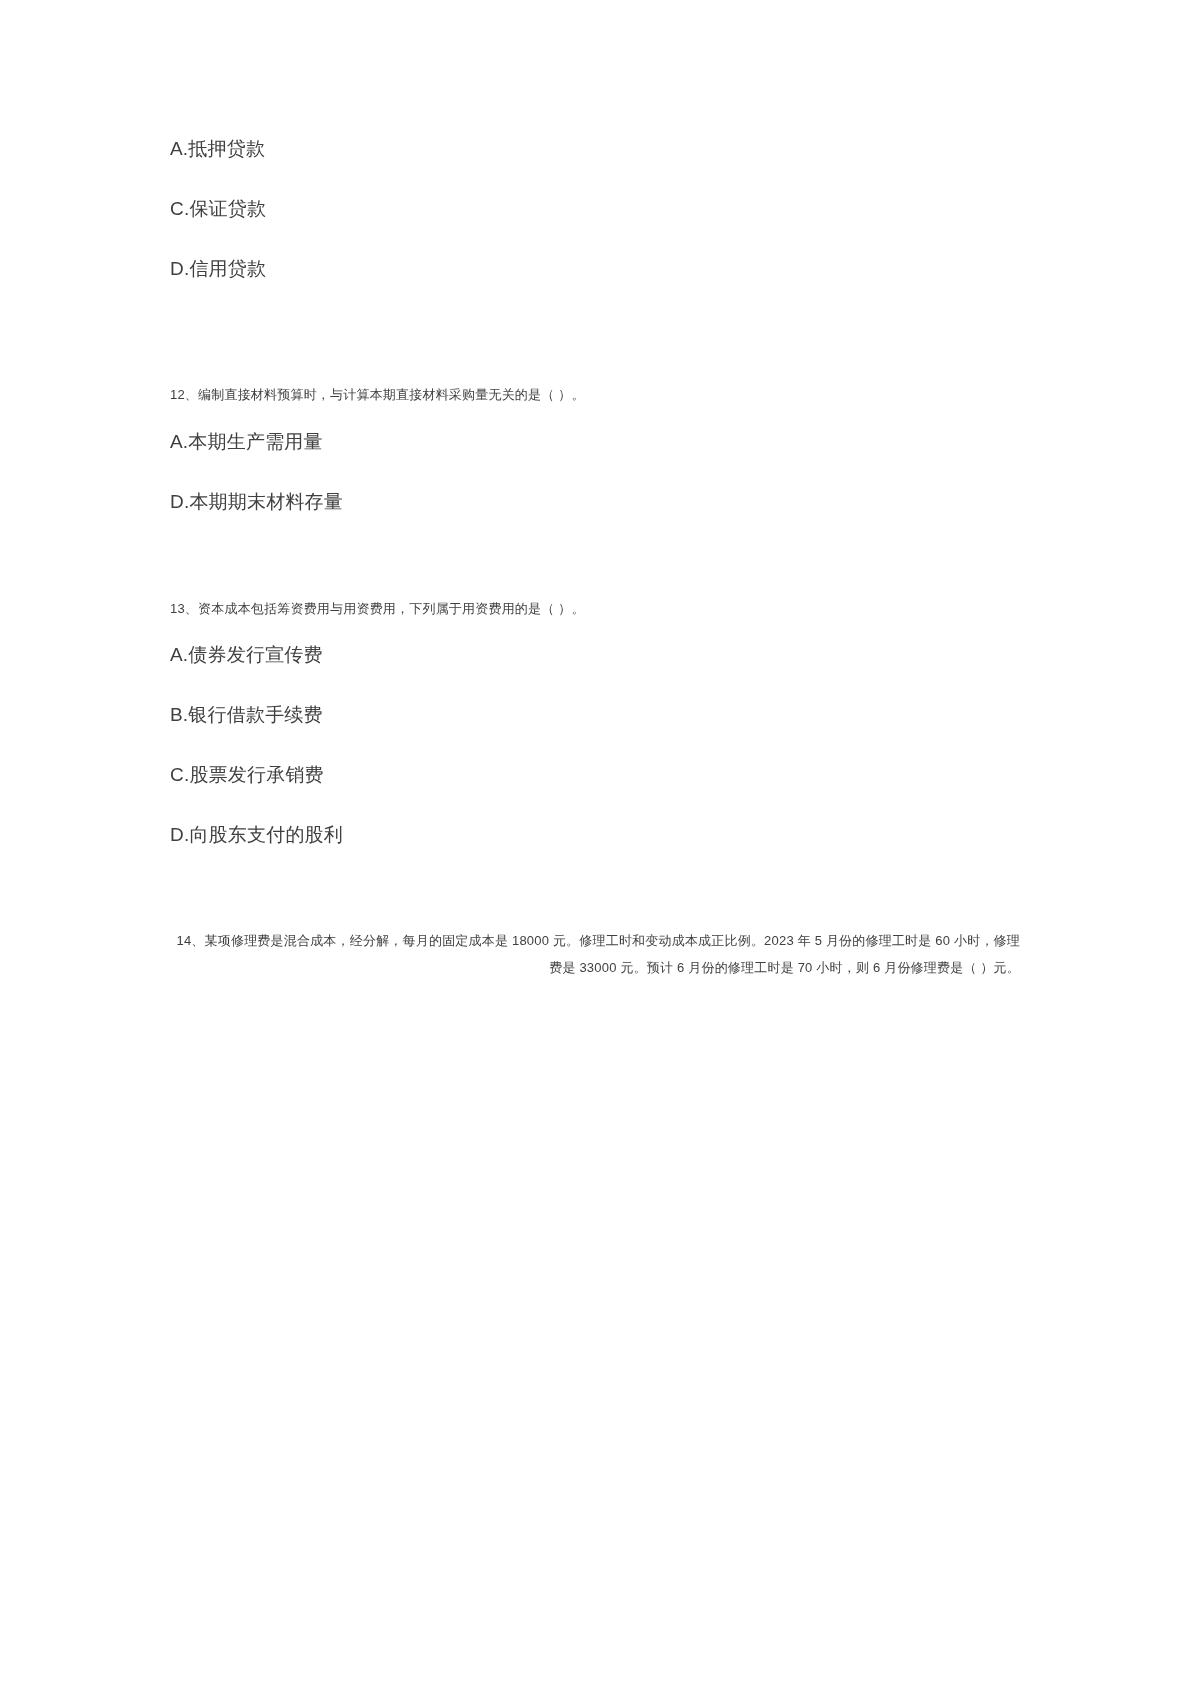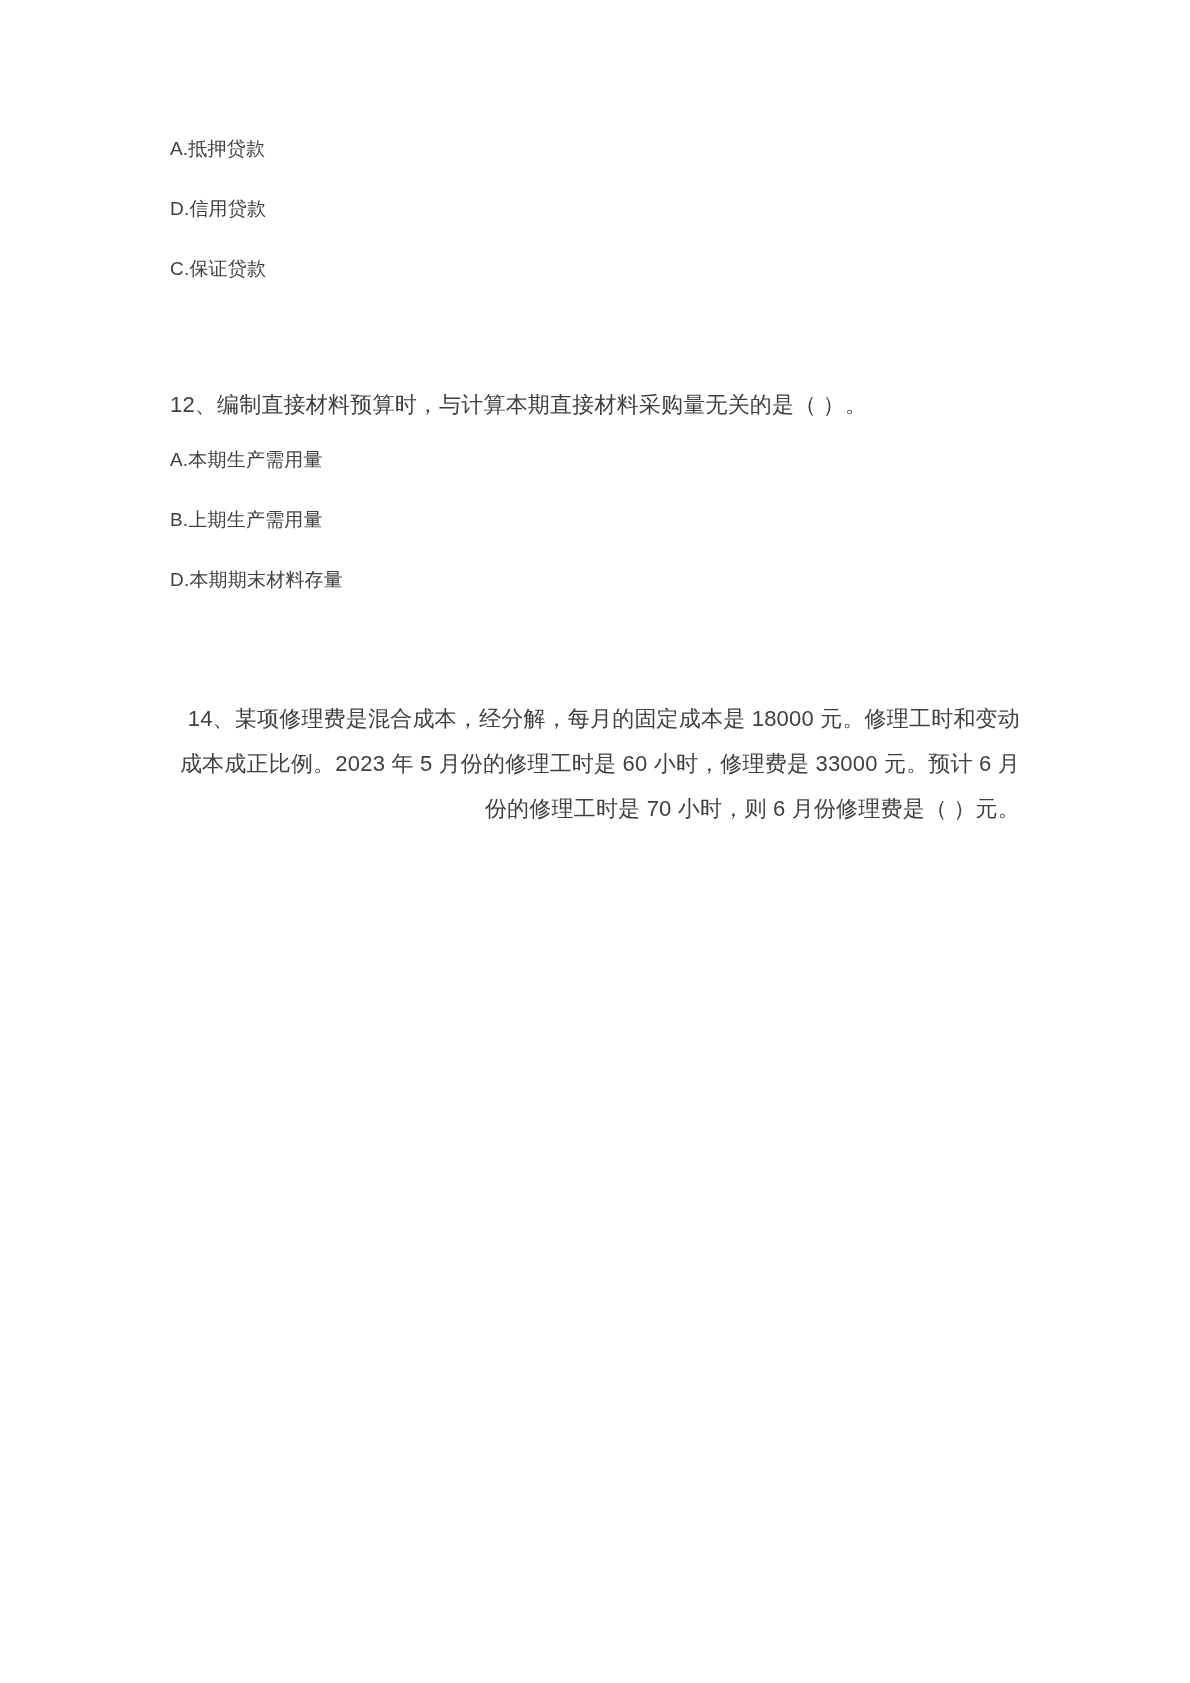--- a/index.html
+++ b/index.html
@@ -28,21 +28,21 @@
     font-size: 19px;
     line-height: 1.2;
     color: #3f3f3f;
     margin: 0 0 37px 0;
     letter-spacing: 0.2px;
   }
   .q-block {
     margin-top: 60px;
   }
   .q-stem {
-    font-size: 22px;
+    font-size: 13px;
     line-height: 2.05;
     color: #3f3f3f;
     margin: 0 0 22px 0;
     letter-spacing: 0.2px;
   }
   .q-stem.multi {
     margin-bottom: 14px;
     text-align: right;
   }
   .q-options .option:last-child {
@@ -52,37 +52,45 @@
   .gap-xl { height: 42px; }
 </style>
 </head>
 <body>
 
 <div class="page">
   <div class="content">
 
     <div class="q-options">
       <p class="option">A.抵押贷款</p>
+      <p class="option">C.保证贷款</p>
       <p class="option">D.信用贷款</p>
-      <p class="option">C.保证贷款</p>
     </div>
 
     <div class="gap-xl"></div>
 
     <div class="q-block">
       <p class="q-stem">12、编制直接材料预算时，与计算本期直接材料采购量无关的是（ ）。</p>
       <div class="q-options">
         <p class="option">A.本期生产需用量</p>
-        <p class="option">B.上期生产需用量</p>
         <p class="option">D.本期期末材料存量</p>
       </div>
     </div>
 
     <div class="gap-lg"></div>
 
+    <div class="q-block">
+      <p class="q-stem">13、资本成本包括筹资费用与用资费用，下列属于用资费用的是（ ）。</p>
+      <div class="q-options">
+        <p class="option">A.债券发行宣传费</p>
+        <p class="option">B.银行借款手续费</p>
+        <p class="option">C.股票发行承销费</p>
+        <p class="option">D.向股东支付的股利</p>
+      </div>
+    </div>
 
     <div class="gap-lg"></div>
 
     <div class="q-block">
       <p class="q-stem multi">14、某项修理费是混合成本，经分解，每月的固定成本是 18000 元。修理工时和变动成本成正比例。2023 年 5 月份的修理工时是 60 小时，修理费是 33000 元。预计 6 月份的修理工时是 70 小时，则 6 月份修理费是（ ）元。</p>
     </div>
 
   </div>
 </div>
 

